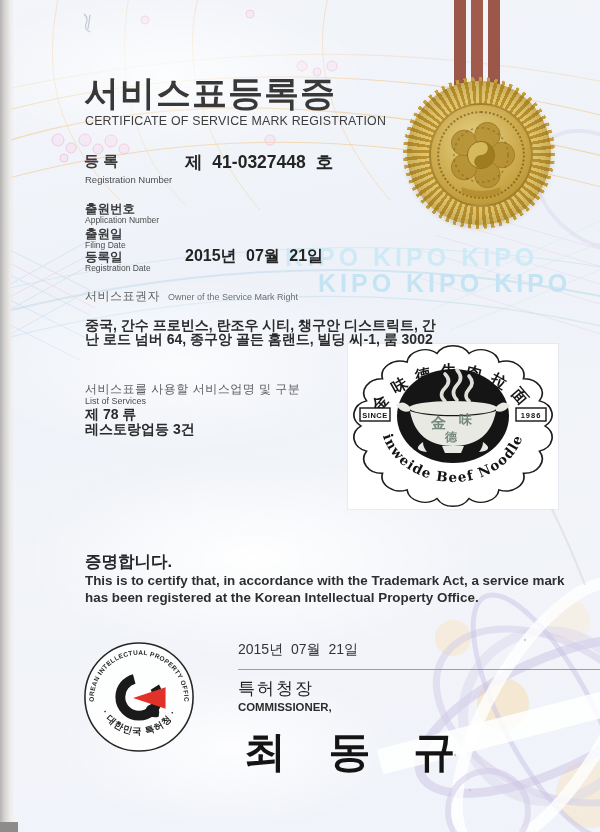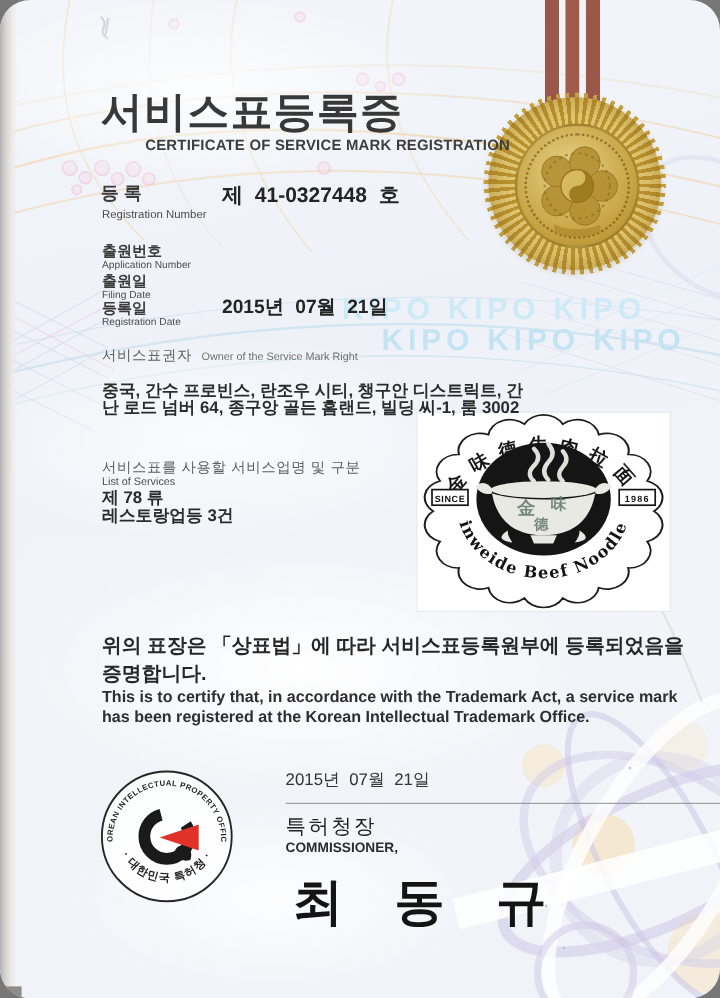--- a/index.html
+++ b/index.html
@@ -1,18 +1,18 @@
 <!DOCTYPE html>
 <html><head>
 <meta charset="utf-8">
 <style>
   html,body{margin:0;padding:0;background:#777;}
   .page{position:relative;width:600px;height:832px;margin:0 auto;overflow:hidden;
         background:linear-gradient(168deg,#f3f5fa 0%,#eef2f8 35%,#f2f4f9 65%,#f0f3f9 100%);
-        font-family:"Liberation Sans",sans-serif;color:#2a2a2a;border-radius:25px;}
+        font-family:"Liberation Sans",sans-serif;color:#2a2a2a;}
   .abs{position:absolute;}
   svg{display:block;}
   
   .bg{position:absolute;inset:0;z-index:0;}
   .whiteout{position:absolute;inset:0;z-index:1;pointer-events:none;background:
      radial-gradient(ellipse 340px 150px at 42% 67%, rgba(255,255,255,.95), rgba(255,255,255,0) 70%),
      radial-gradient(ellipse 300px 120px at 30% 44%, rgba(255,255,255,.7), rgba(255,255,255,0) 75%),
      radial-gradient(ellipse 280px 110px at 28% 9%, rgba(255,255,255,.8), rgba(255,255,255,0) 75%),
      radial-gradient(ellipse 260px 120px at 38% 90%, rgba(255,255,255,.85), rgba(255,255,255,0) 70%);}
   
@@ -31,21 +31,21 @@
      background:radial-gradient(circle at 44% 38%,#e7d389,#c8a444 62%,#a98427);
      border:2px solid rgba(110,80,15,.35);}
   .medal-ring{position:absolute;left:6px;top:6px;width:84px;height:84px;border-radius:50%;
      border:2px dotted rgba(95,68,10,.55);}
   
   .tm-box{position:absolute;left:348px;top:344px;width:210px;height:165px;background:#ffffff;z-index:6;
      box-shadow:0 0 0 1px rgba(210,215,225,.35);}
   
   .z{z-index:10;}
   .title-ko{left:84px;top:70px;font-size:35px;font-weight:bold;color:#383838;letter-spacing:1px;}
-  .title-en{left:85px;top:114px;font-size:12.4px;font-weight:bold;color:#3d3d3d;letter-spacing:.2px;margin-left:36px;}
+  .title-en{left:85px;top:114px;font-size:12.4px;font-weight:normal;color:#3d3d3d;letter-spacing:.2px;}
   .lab-ko{font-weight:bold;color:#3a3a3a;white-space:nowrap;}
   .lab-en{color:#4c4c4c;white-space:nowrap;}
   .val{font-weight:bold;color:#242424;white-space:nowrap;word-spacing:5px;}
   .owner-lab{font-size:12px;color:#5c5c5c;letter-spacing:.5px;white-space:nowrap;}
   .owner-lab .en{font-size:9px;color:#6e6e6e;margin-left:8px;letter-spacing:0;}
   .b14{font-size:14px;font-weight:bold;color:#2b2b2b;white-space:nowrap;}
   .cert-ko{font-size:16.5px;font-weight:bold;color:#262626;white-space:nowrap;}
   .cert-en{font-size:13.4px;font-weight:bold;color:#2e2e2e;white-space:nowrap;}
   .sig-line{left:238px;top:669px;width:362px;height:1px;background:#8f8f8f;opacity:.85;}
   .signature{left:244px;top:724px;font-family:"DejaVu Serif",serif;font-size:42px;font-weight:bold;
@@ -214,24 +214,23 @@
         <rect x="63" y="-18" width="30" height="13" fill="#ffffff" stroke="#141414" stroke-width="1.4"></rect>
         <text x="-78" y="-8" font-size="7.5" font-weight="bold" text-anchor="middle" fill="#111" letter-spacing=".5">SINCE</text>
         <text x="78" y="-8" font-size="7.5" font-weight="bold" text-anchor="middle" fill="#111" letter-spacing="1">1986</text>
       </g>
       <text font-size="13.5" font-weight="600" fill="#131313" letter-spacing="1.2" font-family="DejaVu Serif, serif">
         <textPath href="#tm-bot" startOffset="50%" text-anchor="middle">Jinweide Beef Noodles</textPath>
       </text>
     </svg>
   </div>
 
-  <div class="abs z cert-ko" style="left:85px;top:527px">위의 표장은 「상표법」에 따라 서비스표등록원부에 등록되었음을</div>
   <div class="abs z cert-ko" style="left:85px;top:551px">증명합니다.</div>
   <div class="abs z cert-en" style="left:85px;top:573px">This is to certify that, in accordance with the Trademark Act, a service mark</div>
-  <div class="abs z cert-en" style="left:85px;top:590px">has been registered at the Korean Intellectual Trademark Office.</div>
+  <div class="abs z cert-en" style="left:85px;top:590px">has been registered at the Korean Intellectual Property Office.</div>
 
   <div class="abs z" style="left:238px;top:641px;font-size:14px;color:#333;word-spacing:4px">2015년 07월 21일</div>
   <div class="abs z sig-line"></div>
   <div class="abs z" style="left:238px;top:677px;font-size:17px;font-weight:normal;letter-spacing:2px;color:#222">특허청장</div>
   <div class="abs z" style="left:238px;top:701px;font-size:11.4px;font-weight:bold;color:#2b2b2b">COMMISSIONER,</div>
   <div class="abs z signature">최 동 규</div>
 
   <svg class="abs z" style="left:80px;top:638px" width="118" height="118" viewBox="-60 -60 120 120">
     <defs>
       <path id="seal-top" d="M -46 3 A 46 46 0 0 1 46 3"></path>

